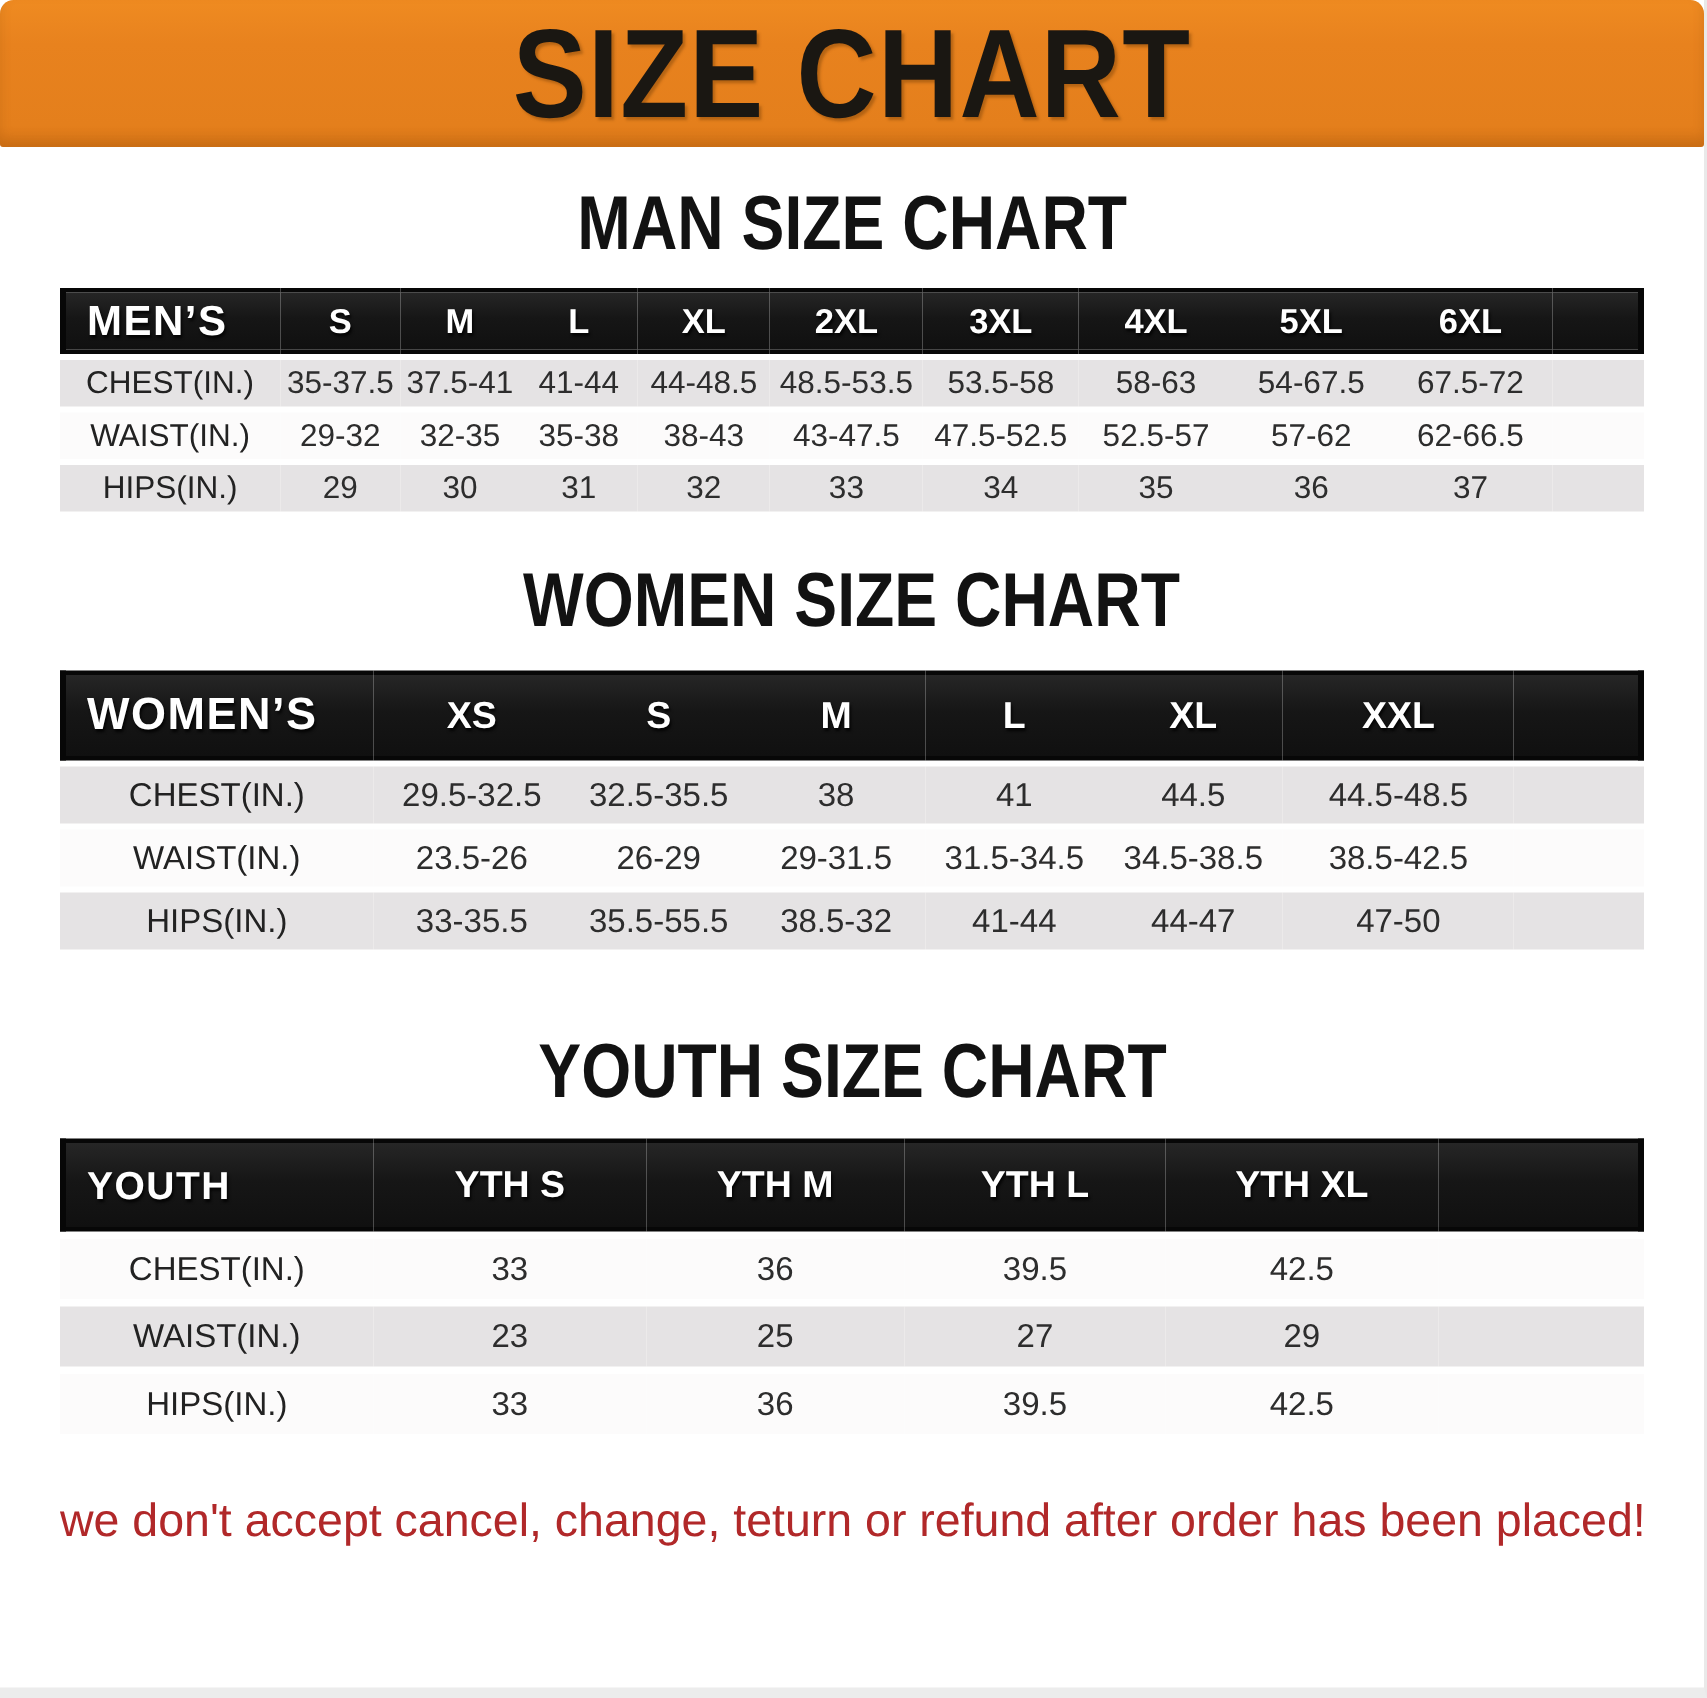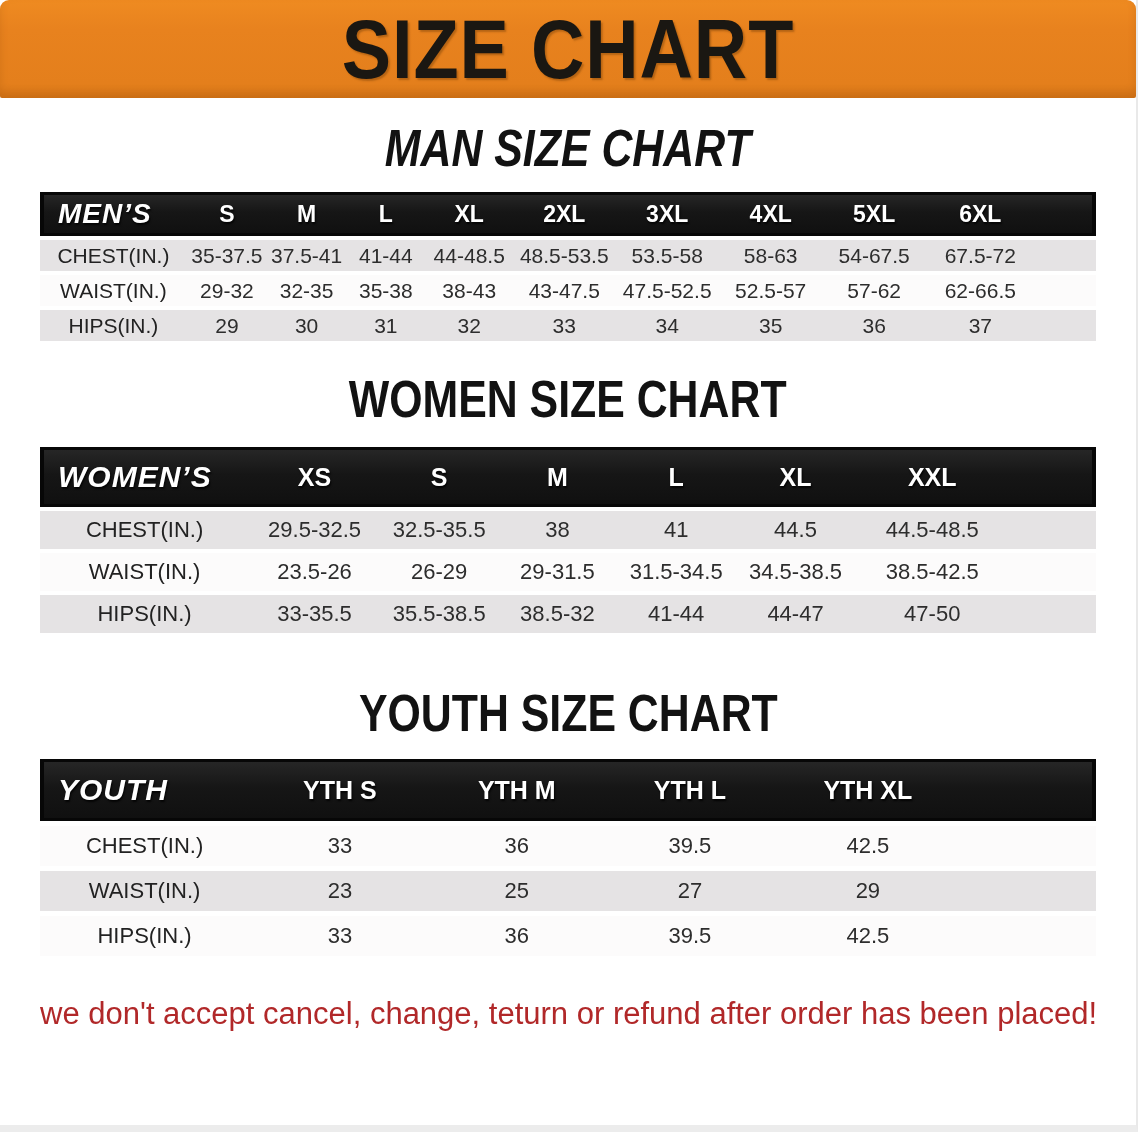--- a/index.html
+++ b/index.html
@@ -50,21 +50,21 @@
   h2.section-heading > span {
     display: inline-block;
     font-size: 51px;
     font-weight: 800;
     letter-spacing: 0px;
     transform: scaleX(0.84);
     transform-origin: center;
     white-space: nowrap;
     line-height: 50px;
   }
-  h2.h-men   { margin-top: 26px; font-style: italic; }
+  h2.h-men   { margin-top: 26px; }
   h2.h-women { margin-top: 30px; text-decoration: underline; }
   h2.h-youth { margin-top: 52px; }
   
   table.size-table {
     border-collapse: separate;
     margin-left: 40px;
     width: 1056px;
     table-layout: fixed;
   }
   .t-men   { border-spacing: 0 4px; margin-top: 14px; }
@@ -97,24 +97,24 @@
     font-weight: 600;
     text-align: center;
     text-shadow: 1px 2px 2px rgba(0,0,0,0.8);
     padding: 0;
   }
   thead th:first-child { border-left: 4px solid #070707; text-align: left; padding-left: 14px; }
   thead th:last-child  { border-right: 4px solid #070707; }
   .t-men   thead th { height: 38px; font-size: 23px; }
   .t-women thead th { height: 54px; font-size: 25px; }
   .t-youth thead th { height: 56px; font-size: 25px; }
-  thead th.label-cell { font-weight: 800; letter-spacing: 1px; font-style: italic; }
+  thead th.label-cell { font-weight: 800; letter-spacing: 1px; }
   .t-men   thead th.label-cell { font-size: 28px; }
   .t-women thead th.label-cell { font-size: 30px; }
-  .t-youth thead th.label-cell { font-size: 30px; }
+  .t-youth thead th.label-cell { font-size: 26px; }
 
   
   tbody th, tbody td {
     text-align: center;
     font-weight: 400;
     color: #2d2d2d;
     padding: 0;
   }
   tbody th.label-cell { font-weight: 400; color: #222; }
   tr.row-gray  th, tr.row-gray  td { background: #e5e3e4; }
@@ -263,21 +263,21 @@
             <td>26-29</td>
             <td>29-31.5</td>
             <td>31.5-34.5</td>
             <td>34.5-38.5</td>
             <td>38.5-42.5</td>
             <td></td>
           </tr>
           <tr class="row-gray">
             <th class="label-cell">HIPS(IN.)</th>
             <td>33-35.5</td>
-            <td>35.5-38.5</td>
+            <td>35.5-55.5</td>
             <td>38.5-32</td>
             <td>41-44</td>
             <td>44-47</td>
             <td>47-50</td>
             <td></td>
           </tr>
         </tbody>
     </table>
   </section>
 

